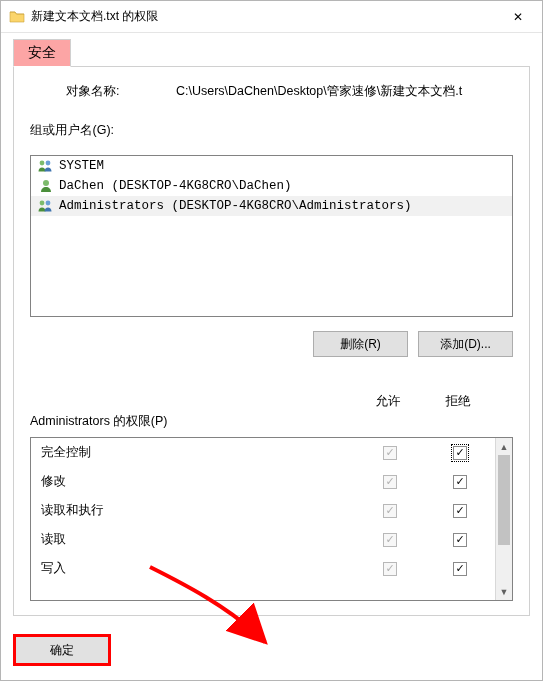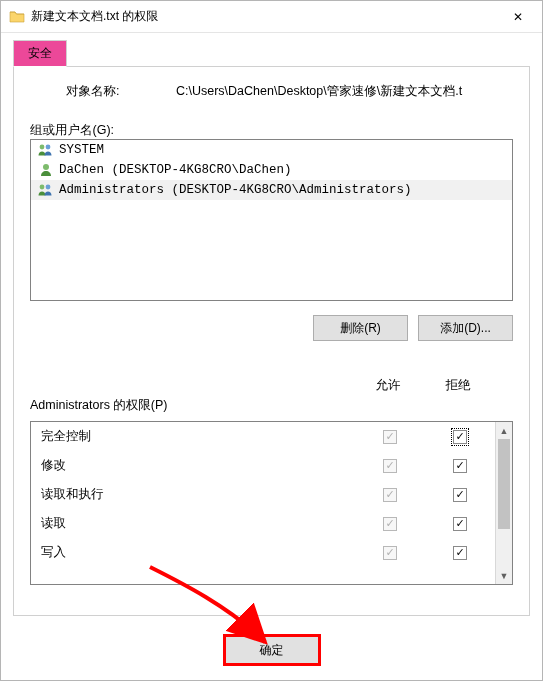--- a/index.html
+++ b/index.html
@@ -51,45 +51,45 @@
     display: flex;
     flex-direction: column;
     overflow: hidden;
   }
   .tabs-row {
     display: flex;
     align-items: flex-end;
     height: 24px;
   }
   .tab {
-    background: #ec4899;
+    background: #fca5a5;
     border: 1px solid #d0d0d0;
     border-bottom: 1px solid #fff;
     padding: 4px 14px;
     position: relative;
     z-index: 2;
-    font-size: 12px;
+    font-size: 14px;
   }
   .tab-panel {
     border: 1px solid #d0d0d0;
     flex: 1;
     margin-top: -1px;
     padding: 16px 16px 12px 16px;
     display: flex;
     flex-direction: column;
     overflow: hidden;
   }
   .row-obj {
     display: flex;
     margin-bottom: 22px;
     font-size: 12.5px;
   }
   .row-obj .lbl { width: 110px; margin-left: 36px; }
   .row-obj .val { flex: 1; white-space: nowrap; overflow: hidden; }
-  .groups-label { font-size: 12.5px; margin-bottom: 0; }
+  .groups-label { font-size: 12.5px; margin-bottom: 16px; }
   .listbox {
     border: 1px solid #828282;
     height: 162px;
     overflow-y: auto;
     background: #fff;
     font-family: Liberation Mono, monospace;
   }
   .list-item {
     display: flex;
     align-items: center;
@@ -178,21 +178,20 @@
   }
   .sb-track { flex: 1; position: relative; }
   .sb-thumb {
     position: absolute;
     left: 2px; right: 2px;
     top: 0; height: 90px;
     background: #c2c2c2;
   }
   .footer {
     display: flex;
-    justify-content: center;
     padding: 6px 12px 14px 12px;
     gap: 12px;
   }
   .footer .btn.ok {
     border: 3px solid #ff0000;
     min-width: 98px;
     height: 32px;
   }
   .arrow-annotation {
     position: absolute;

